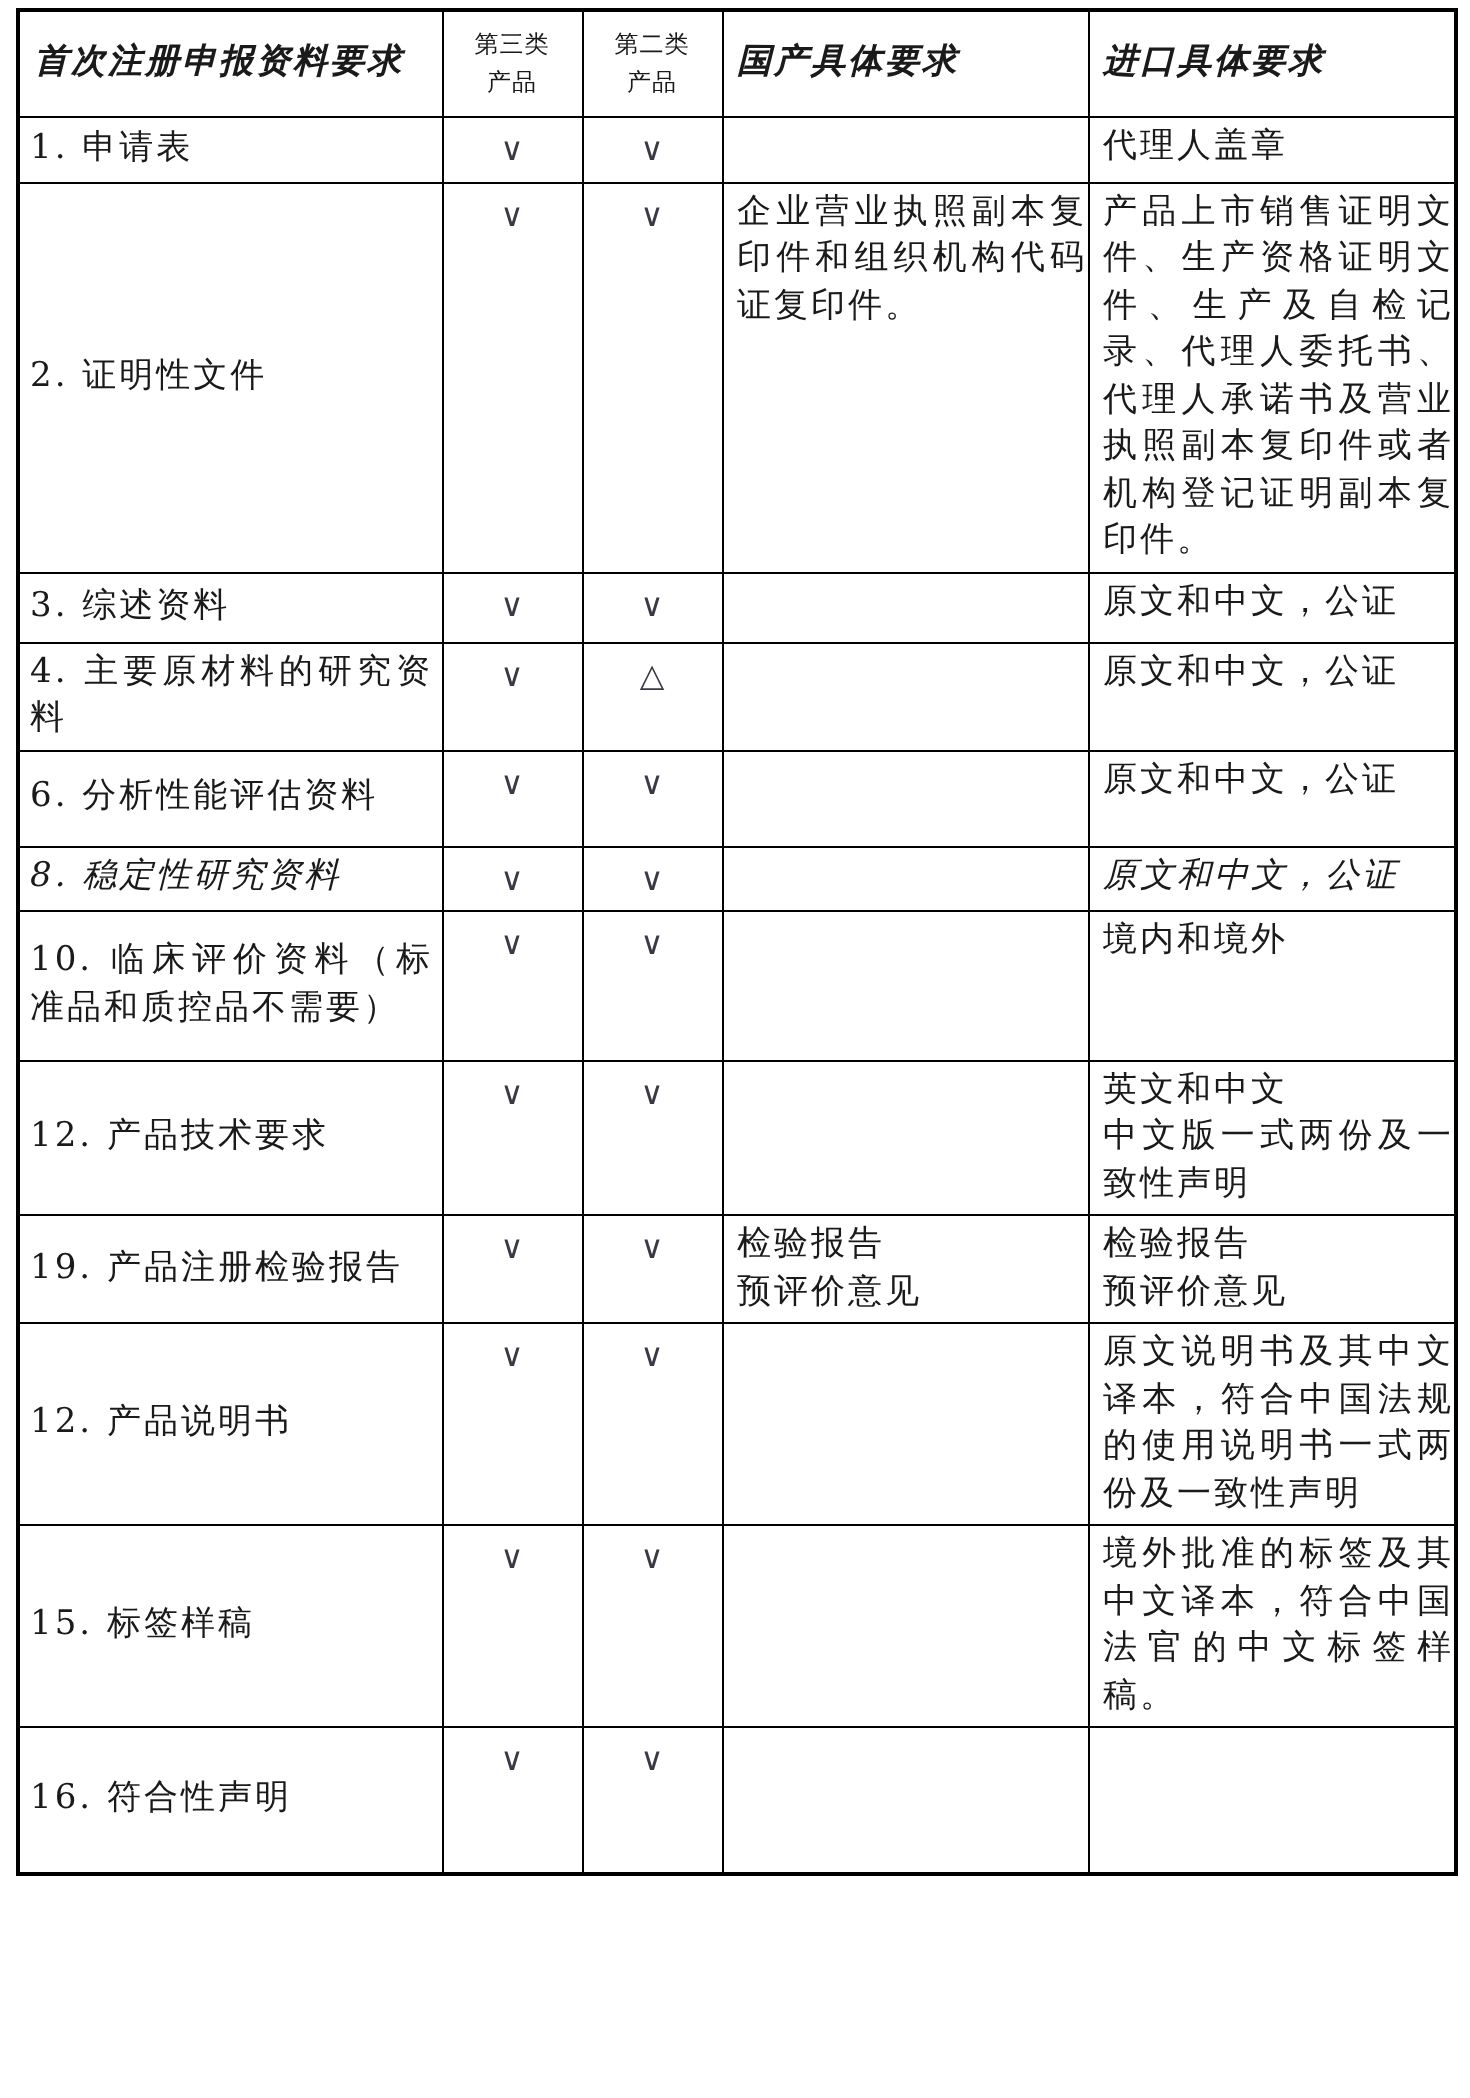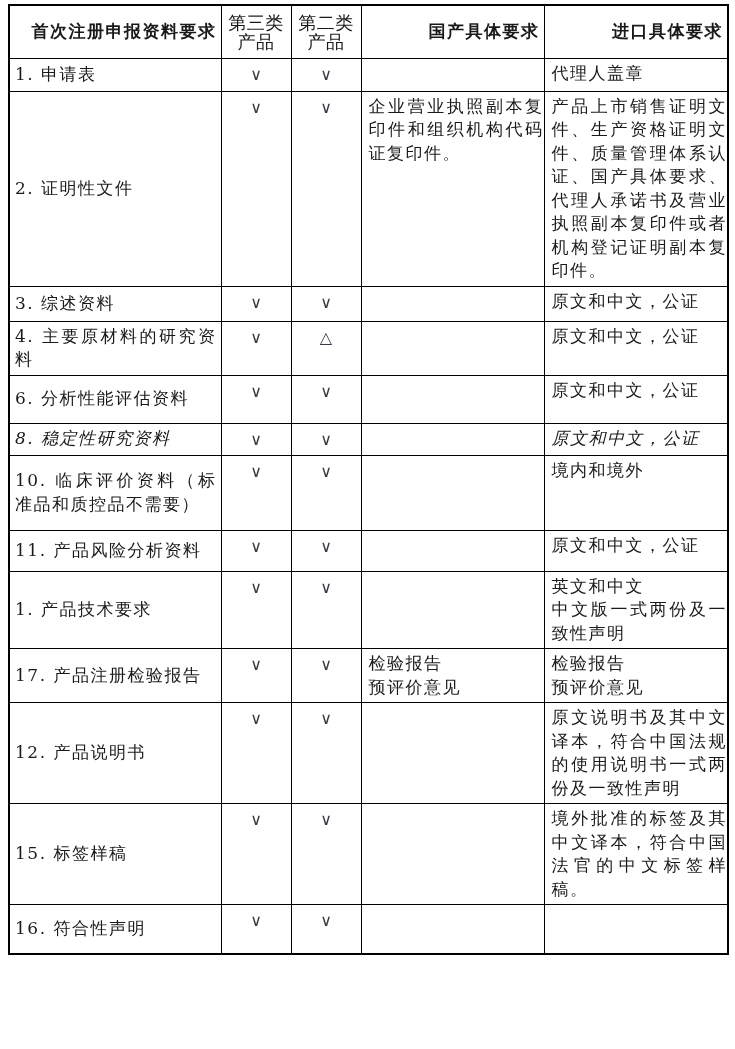--- a/index.html
+++ b/index.html
@@ -40,25 +40,26 @@
   col.c3 { width: 70px; }
   col.c4 { width: 183px; }
   col.c5 { width: 184px; }
 
   thead tr { height: 53px; }
   .req-table th {
     font-weight: bold;
     vertical-align: middle;
   }
   th.h-main, th.h-dom, th.h-imp {
-    text-align: right;
+    text-align: left;
     padding: 2px 4px 2px 7px;
+    font-style: italic;
   }
   th.h-cls {
-    font-size: 18px;
+    font-size: 12px;
     font-weight: normal;
     letter-spacing: 0.5px;
     text-align: center;
     line-height: 19px;
     white-space: pre-line;
     padding: 2px 2px;
   }
 
   td.c1 {
     vertical-align: middle;
@@ -127,21 +128,21 @@
         <td class="mark">∨</td>
         <td class="mark">∨</td>
         <td class="c4"></td>
         <td class="c5">代理人盖章</td>
       </tr>
       <tr>
         <td class="c1">2. 证明性文件</td>
         <td class="mark">∨</td>
         <td class="mark">∨</td>
         <td class="c4">企业营业执照副本复印件和组织机构代码证复印件。</td>
-        <td class="c5">产品上市销售证明文件、生产资格证明文件、质量管理体系认证、国产具体要求、代理人承诺书及营业执照副本复印件或者机构登记证明副本复印件。</td>
+        <td class="c5">产品上市销售证明文件、生产资格证明文件、生产及自检记录、代理人委托书、代理人承诺书及营业执照副本复印件或者机构登记证明副本复印件。</td>
       </tr>
       <tr>
         <td class="c1">3. 综述资料</td>
         <td class="mark">∨</td>
         <td class="mark">∨</td>
         <td class="c4"></td>
         <td class="c5">原文和中文，公证</td>
       </tr>
       <tr>
         <td class="c1">4. 主要原材料的研究资料</td>
@@ -165,36 +166,29 @@
         <td class="c5">原文和中文，公证</td>
       </tr>
       <tr>
         <td class="c1">10. 临床评价资料（标准品和质控品不需要）</td>
         <td class="mark">∨</td>
         <td class="mark">∨</td>
         <td class="c4"></td>
         <td class="c5">境内和境外</td>
       </tr>
       <tr>
-        <td class="c1">11. 产品风险分析资料</td>
-        <td class="mark">∨</td>
-        <td class="mark">∨</td>
-        <td class="c4"></td>
-        <td class="c5">原文和中文，公证</td>
-      </tr>
-      <tr>
-        <td class="c1">1. 产品技术要求</td>
+        <td class="c1">12. 产品技术要求</td>
         <td class="mark">∨</td>
         <td class="mark">∨</td>
         <td class="c4"></td>
         <td class="c5">英文和中文
 中文版一式两份及一致性声明</td>
       </tr>
       <tr>
-        <td class="c1">17. 产品注册检验报告</td>
+        <td class="c1">19. 产品注册检验报告</td>
         <td class="mark">∨</td>
         <td class="mark">∨</td>
         <td class="c4">检验报告
 预评价意见</td>
         <td class="c5">检验报告
 预评价意见</td>
       </tr>
       <tr>
         <td class="c1">12. 产品说明书</td>
         <td class="mark">∨</td>

